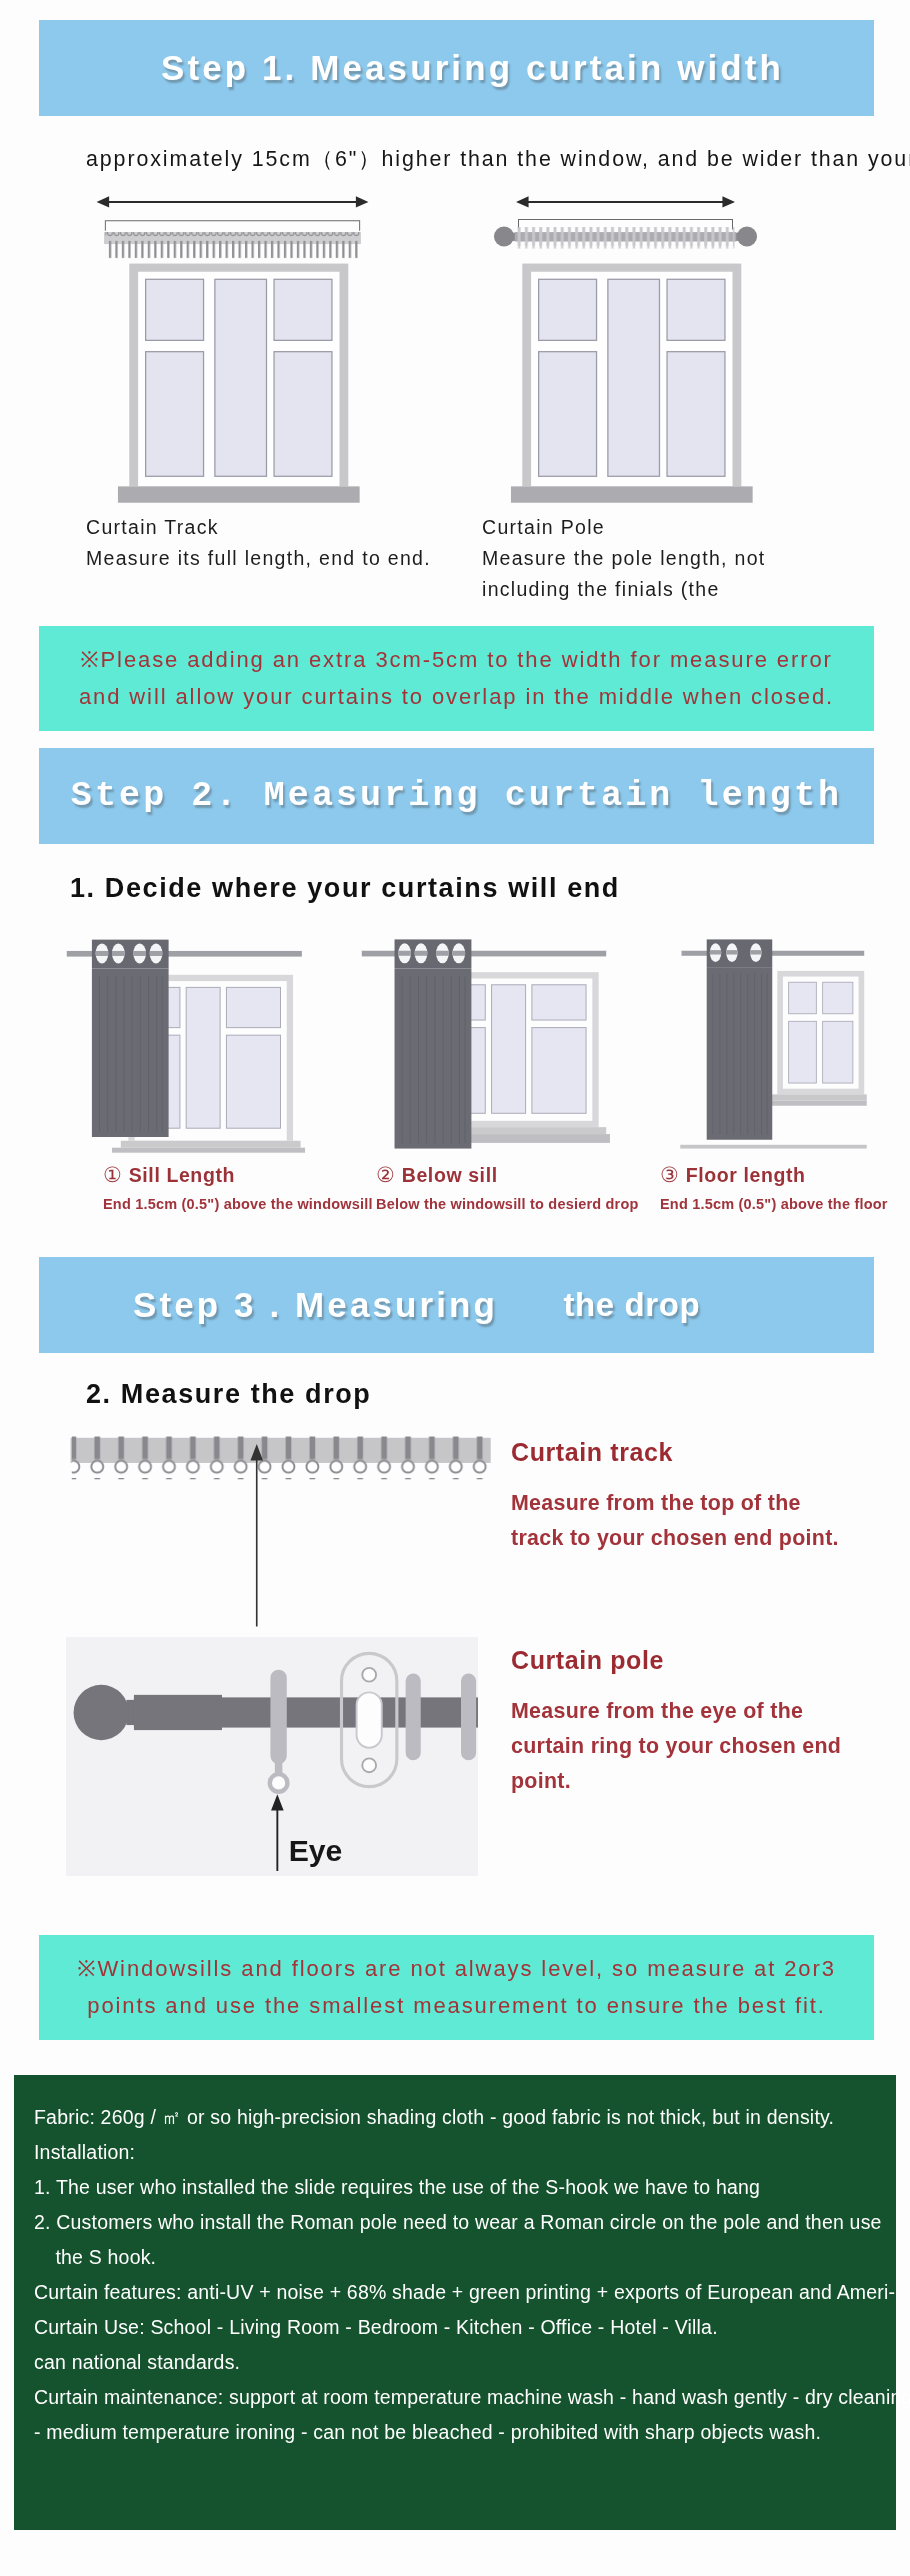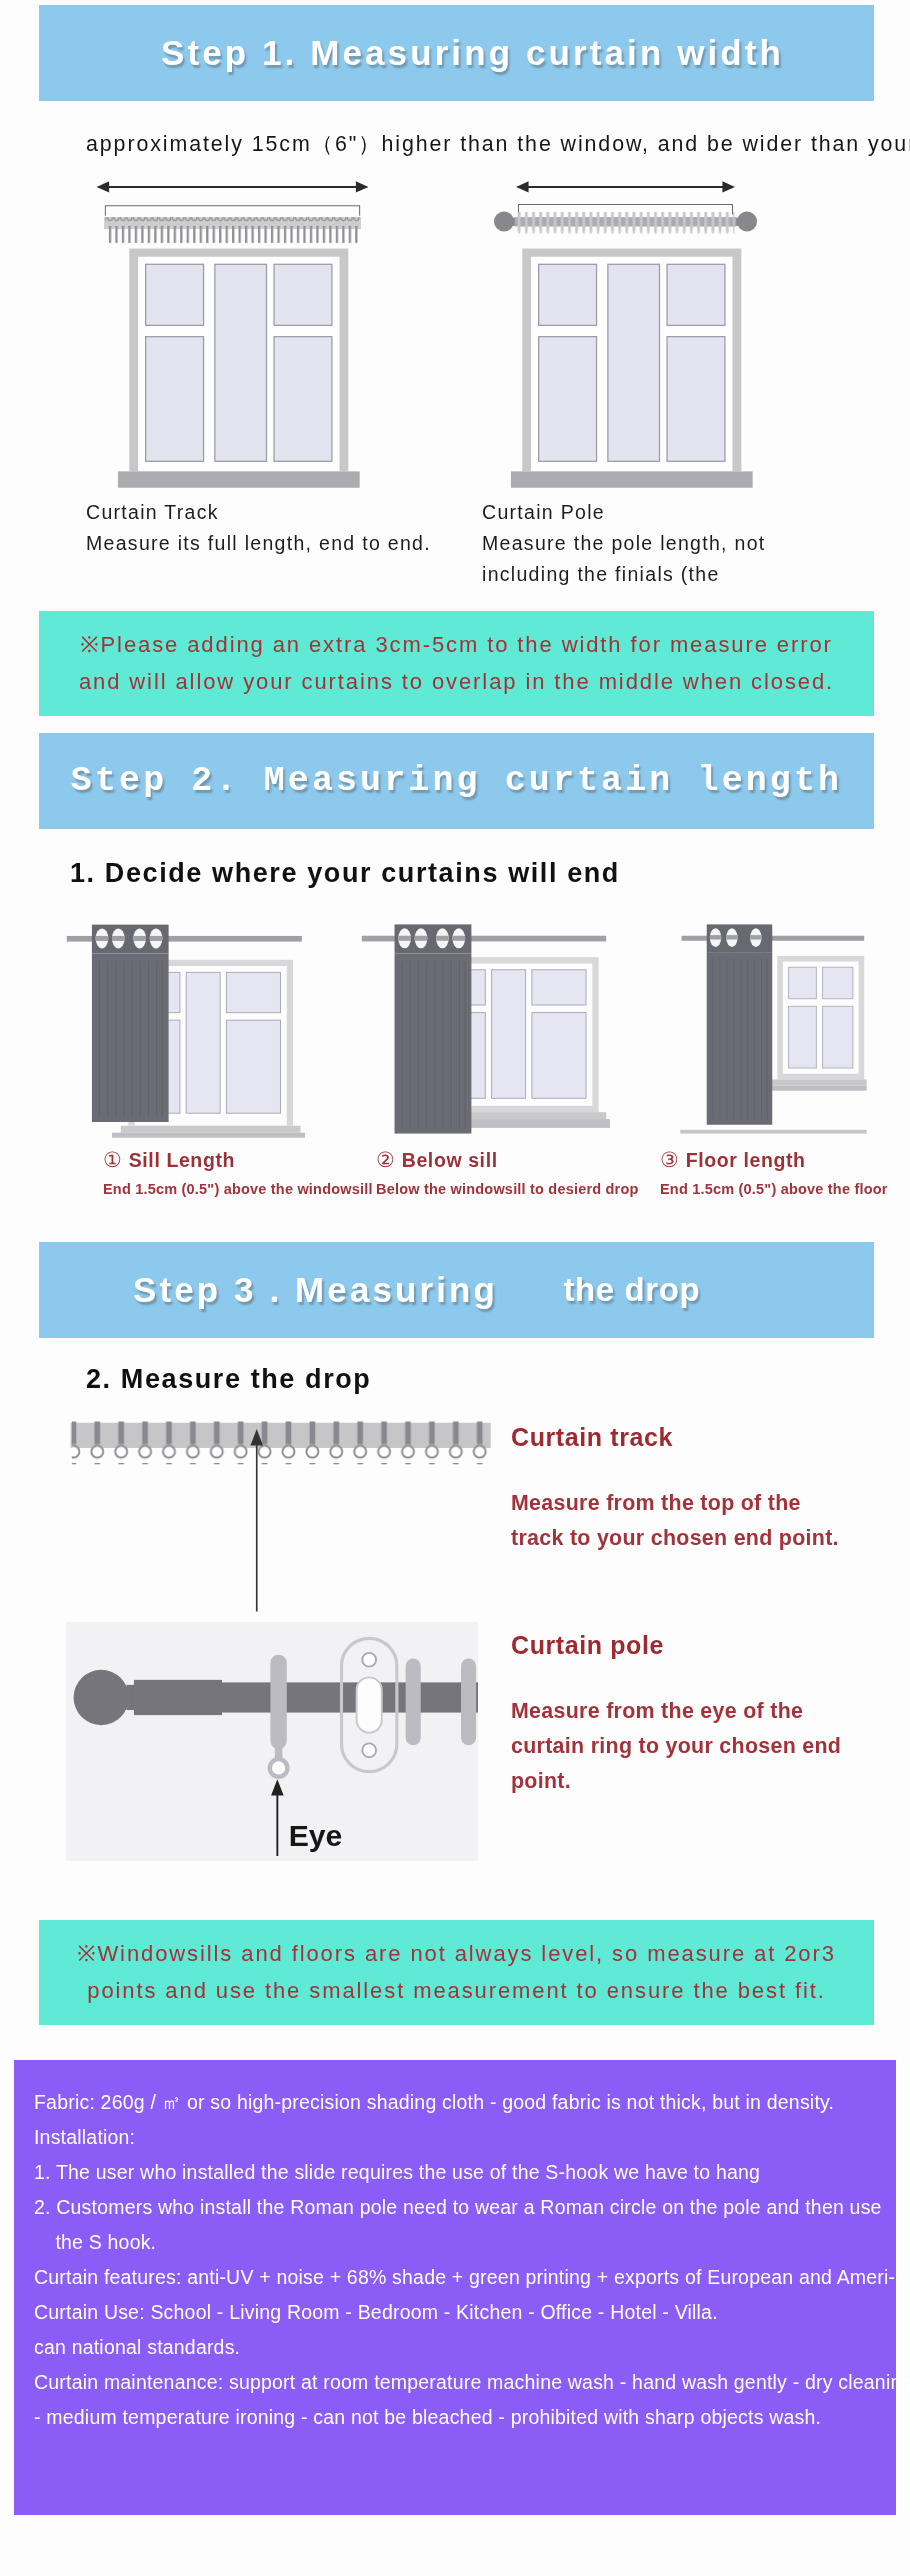--- a/index.html
+++ b/index.html
@@ -2,21 +2,21 @@
 <html style="font-size:10px"><head>
 <meta charset="utf-8">
 <style>
   html,body { margin:0; padding:0; background:#ffffff; }
   body { font-family:"Liberation Sans", sans-serif; }
   .page { width:910px; height:2576px; overflow:hidden; background:#FDFDFE; position:relative; margin:0 auto; }
 
   
   .banner { margin:0 36px 0 39px; height:96px; background:#8CC9ED;
             display:flex; align-items:center; justify-content:center; }
-  .banner--step1 { margin-top:5px;padding-left:32px; }
+  .banner--step1 { margin-top:20px;padding-left:32px; }
   .banner--step2 { margin-top:17px;font-family:Liberation Mono, monospace; }
   .banner--step3 { margin-top:45px; justify-content:flex-start; padding-left:94px; box-sizing:border-box;gap:44px; }
   .banner-text { color:#ffffff; font-weight:bold; font-size:35px; letter-spacing:3.1px;
                  text-shadow:1.9px 2.5px 1.9px rgba(70,70,70,0.38); white-space:nowrap; }
   .banner-text--sub { font-size:33px; letter-spacing:0.6px; margin-left:21.4px; }
 
   
   .intro { margin:25px 38px 0 86px; font-size:21.4px; color:#161616;
            letter-spacing:1.9px; line-height:37px; white-space:nowrap; }
 
@@ -60,26 +60,26 @@
   
   .track-row { position:relative; margin-top:21.4px; height:195px; }
   .track-row .diagram { position:absolute; left:63px; top:2.5px; }
   .track-row .drop-text { position:absolute; left:511px; top:5.7px; }
 
   .pole-row { position:relative; margin-top:10px; height:248px; }
   .pole-row .diagram { position:absolute; left:66px; top:0; }
   .pole-row .drop-text { position:absolute; left:511px; top:8.8px; }
 
   .drop-title { font-size:25px; font-weight:bold; color:#9C2B31; letter-spacing:0.6px; white-space:nowrap; }
-  .drop-lines { margin-top:34px; }
+  .drop-lines { margin-top:19px; }
   .drop-line { font-size:21.4px; font-weight:bold; color:#A3333A; letter-spacing:0.3px;
                line-height:35px; white-space:nowrap; }
 
   
-  .info-section { margin:35px 14px 0 14px; background:#8b5cf6; height:455px;
+  .info-section { margin:35px 14px 0 14px; background:#14532d; height:455px;
                   box-sizing:border-box; padding:25px 12.6px 0 20px; color:#ffffff; }
   .info-line { font-size:19.5px; letter-spacing:0.2px; line-height:35px; white-space:nowrap; }
   .info-line--indent { padding-left:21.4px; }
 </style>
 </head>
 <body>
 
 <div class="page">
 
   <div class="banner banner--step1">

